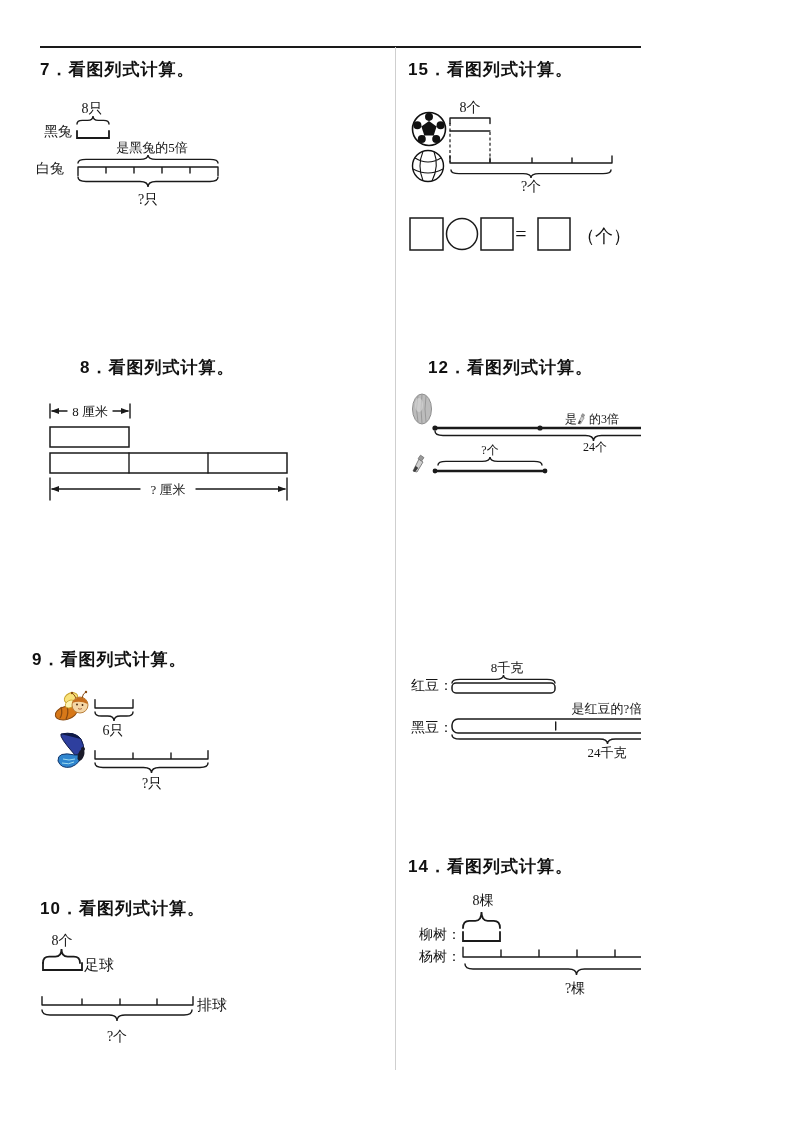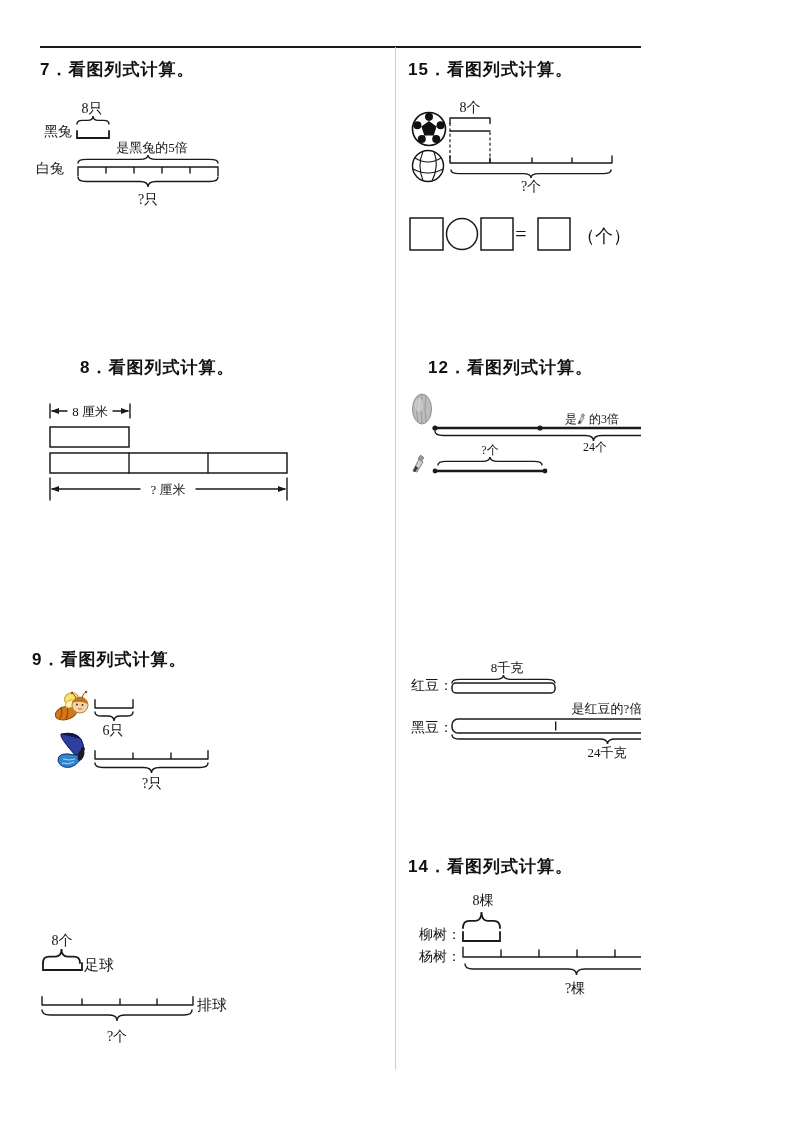--- a/index.html
+++ b/index.html
@@ -183,20 +183,23 @@
     <rect class="box" x="47" y="28" width="103" height="10" rx="4"></rect>
     <text class="t s13" x="202" y="58" text-anchor="middle">是红豆的?倍</text>
     <text class="t s14" x="6" y="77">黑豆：</text>
     <rect class="box" x="47" y="64" width="311" height="14" rx="6"></rect>
     <line class="ln" x1="150.7" y1="67" x2="150.7" y2="75"></line>
     <line class="ln" x1="254.3" y1="67" x2="254.3" y2="75"></line>
     <path class="ln" d="M 47 80 Q 47 84.05 55 84.05 L 194.5 84.05 Q 202.5 84.05 202.5 89 Q 202.5 84.05 210.5 84.05 L 350 84.05 Q 358 84.05 358 80"></path>
     <text class="t s13" x="202" y="102" text-anchor="middle">24千克</text>
   </svg>
 
+  <div class="heading" style="left:40px;top:897px;">
+    <span>10．</span><span>看图列式计算。</span>
+  </div>
   <svg style="left:40px;top:930px;" width="235" height="118">
     <text class="t s14" x="22" y="15" text-anchor="middle">8个</text>
     <path class="ln2" d="M 3 33 Q 3 26.700000000000003 9.166666666666668 26.700000000000003 L 15.333333333333332 26.700000000000003 Q 21.5 26.700000000000003 21.5 19 Q 21.5 26.700000000000003 27.666666666666668 26.700000000000003 L 33.833333333333336 26.700000000000003 Q 40 26.700000000000003 40 33"></path>
     <path class="ln2" d="M 3 33 L 3 40 L 42 40 L 42 33"></path>
     <text class="t s15" x="44" y="40">足球</text>
     <path class="ln" d="M 2 75 L 153 75 M 2 75 L 2 66.6 M 153 75 L 153 66.6 M 42 75 L 42 69 M 80 75 L 80 69 M 117 75 L 117 69"></path>
     <text class="t s15" x="157" y="80">排球</text>
     <path class="ln" d="M 2 80 Q 2 84.95 10 84.95 L 69 84.95 Q 77 84.95 77 91 Q 77 84.95 85 84.95 L 144 84.95 Q 152 84.95 152 80"></path>
     <text class="t s14" x="77" y="111" text-anchor="middle">?个</text>
   </svg>

